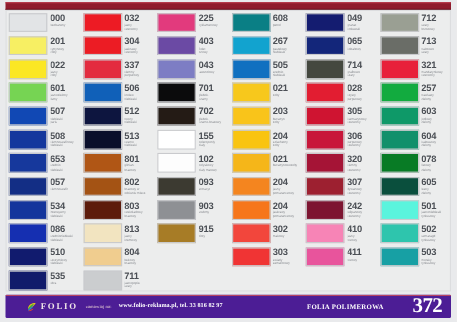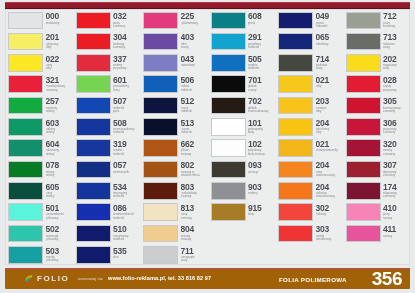--- a/index.html
+++ b/index.html
@@ -62,23 +62,24 @@
   }
   .desc{
     font-size:2.9px;
     color:#86898e;
     line-height:3.2px;
     margin-top:1px;
     white-space:pre-line;
   }
   #footer{
     position:absolute;left:5px;top:268px;width:405px;height:21px;
-    background:#a16207;
+    background:#4c1d95;
     border-radius:1px;
     overflow:hidden;
+    font-family:Liberation Serif, serif;
   }
   #footer:after{
     content:"";position:absolute;left:0;top:0;width:100%;height:1px;
     background:#c2485c;
   }
   .f-logo-mark{
     position:absolute;left:19px;top:5.5px;width:10px;height:10px;
   }
   .f-logo-text{
     position:absolute;left:32px;top:6px;
@@ -176,21 +177,21 @@
         <div class="chip" style="background: rgb(107, 74, 164);"></div>
         <div class="meta">
           <div class="code">403</div>
           <div class="desc">fiolet
 bzowy</div>
         </div>
       </div>
       <div class="cell">
         <div class="chip" style="background: rgb(18, 163, 207);"></div>
         <div class="meta">
-          <div class="code">291</div>
+          <div class="code">267</div>
           <div class="desc">pastelowy
 niebieski</div>
         </div>
       </div>
       <div class="cell">
         <div class="chip" style="background: rgb(19, 38, 122);"></div>
         <div class="meta">
           <div class="code">065</div>
           <div class="desc">kobaltowy</div>
         </div>
@@ -236,28 +237,20 @@
       </div>
       <div class="cell">
         <div class="chip" style="background: rgb(68, 72, 63);"></div>
         <div class="meta">
           <div class="code">714</div>
           <div class="desc">grafitowo
 szary</div>
         </div>
       </div>
       <div class="cell">
-        <div class="chip" style="background: rgb(250, 220, 27);"></div>
-        <div class="meta">
-          <div class="code">202</div>
-          <div class="desc">rzepakowy
-zolty</div>
-        </div>
-      </div>
-      <div class="cell">
         <div class="chip" style="background: rgb(232, 32, 58);"></div>
         <div class="meta">
           <div class="code">321</div>
           <div class="desc">mandarynkowy
 czerwony</div>
         </div>
       </div>
       <div class="cell">
         <div class="chip" style="background: rgb(118, 212, 83);"></div>
         <div class="meta">
@@ -365,21 +358,21 @@
         <div class="chip" style="background: rgb(10, 15, 43);"></div>
         <div class="meta">
           <div class="code">513</div>
           <div class="desc">czarno
 niebieski</div>
         </div>
       </div>
       <div class="cell">
         <div class="chip" style="background: rgb(255, 255, 255);"></div>
         <div class="meta">
-          <div class="code">101</div>
+          <div class="code">155</div>
           <div class="desc">poleroponly
 bialy</div>
         </div>
       </div>
       <div class="cell">
         <div class="chip" style="background: rgb(249, 196, 16);"></div>
         <div class="meta">
           <div class="code">204</div>
           <div class="desc">szlachetny
 zolty</div>
@@ -397,29 +390,29 @@
         <div class="chip" style="background: rgb(17, 144, 107);"></div>
         <div class="meta">
           <div class="code">604</div>
           <div class="desc">kaktusowy
 zielony</div>
         </div>
       </div>
       <div class="cell">
         <div class="chip" style="background: rgb(22, 56, 156);"></div>
         <div class="meta">
-          <div class="code">319</div>
+          <div class="code">653</div>
           <div class="desc">srednio
 niebieski</div>
         </div>
       </div>
       <div class="cell">
         <div class="chip" style="background: rgb(176, 86, 21);"></div>
         <div class="meta">
-          <div class="code">662</div>
+          <div class="code">801</div>
           <div class="desc">glinian.
 brazowy</div>
         </div>
       </div>
       <div class="cell">
         <div class="chip" style="background: rgb(253, 253, 253);"></div>
         <div class="meta">
           <div class="code">102</div>
           <div class="desc">polyskowy
 bialy matowy</div>
@@ -521,21 +514,21 @@
         <div class="chip" style="background: rgb(246, 118, 27);"></div>
         <div class="meta">
           <div class="code">204</div>
           <div class="desc">jaskrawy
 pomaranczowy</div>
         </div>
       </div>
       <div class="cell">
         <div class="chip" style="background: rgb(125, 20, 49);"></div>
         <div class="meta">
-          <div class="code">174</div>
+          <div class="code">242</div>
           <div class="desc">tulipanowy
 czerwony</div>
         </div>
       </div>
       <div class="cell">
         <div class="chip" style="background: rgb(90, 244, 221);"></div>
         <div class="meta">
           <div class="code">501</div>
           <div class="desc">jasnoniebieski
 tyrkusowy</div>
@@ -650,14 +643,14 @@
   <svg class="f-logo-mark" viewBox="0 0 20 20">
     <path d="M3 14 C3 6, 10 2, 17 3 C14 9, 9 11, 3 14 Z" fill="#e8c21a"></path>
     <path d="M3 14 C5 9, 9 6, 14 4 C11 10, 8 13, 3 15 Z" fill="#3fa845"></path>
     <path d="M3 15 C6 12, 10 10, 13 9 C10 13, 7 16, 3 17 Z" fill="#2f86c9"></path>
     <path d="M4 17 C7 15, 10 14, 13 13 C11 16, 8 18, 4 18 Z" fill="#e0452c"></path>
   </svg>
   <div class="f-logo-text">FOLIO</div>
   <div class="f-order">zamawiaj na:</div>
   <div class="f-url">www.folio-reklama.pl, tel. 33 816 82 97</div>
   <div class="f-type">FOLIA POLIMEROWA</div>
-  <div class="f-num">356</div>
+  <div class="f-num">372</div>
 </div>
 
 </body></html>

